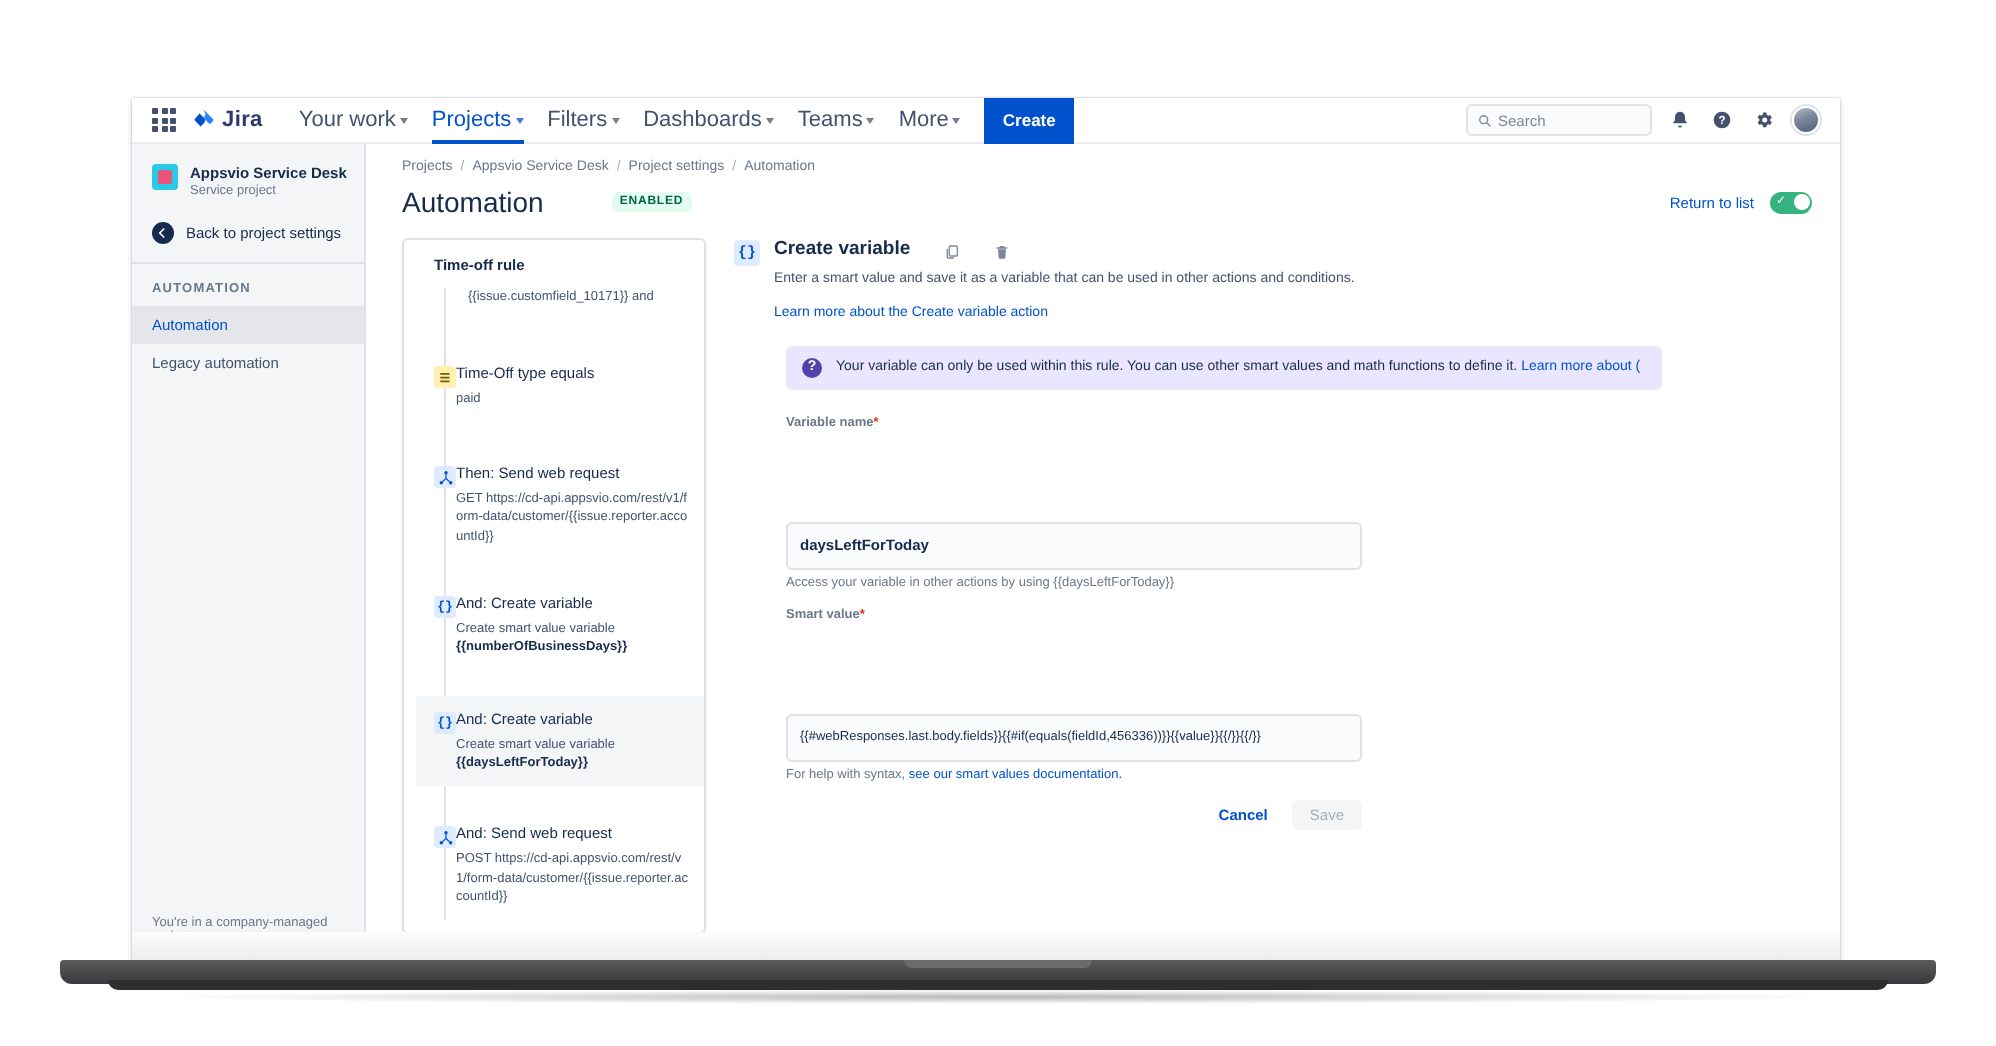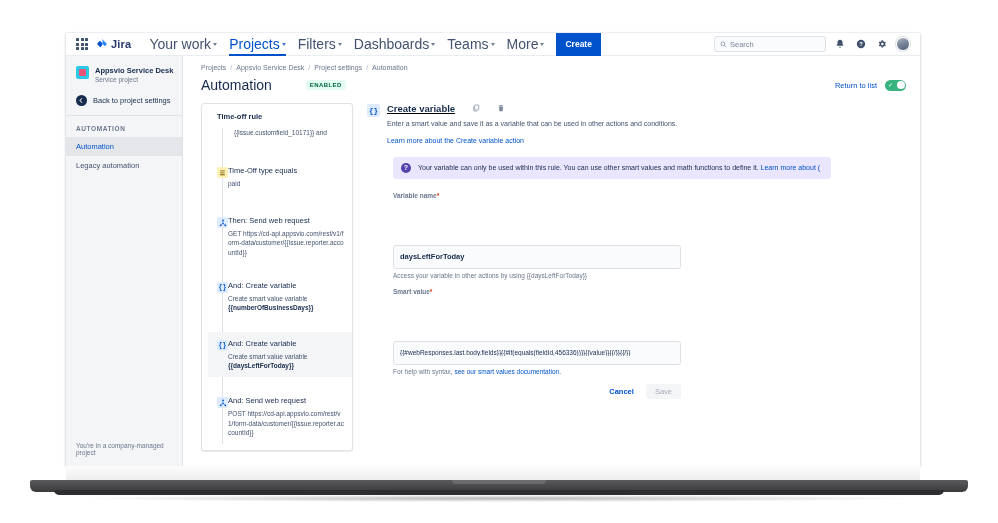--- a/index.html
+++ b/index.html
@@ -6,57 +6,57 @@
   html, body {
     width: 998px; height: 523px;
     background: #ffffff;
     font-family: "Liberation Sans", sans-serif;
     overflow: hidden;
   }
   .scene { position: relative; width: 998px; height: 523px; background: #fff; }
 
   
   .window {
-    position: absolute; left: 66px; top: 33px;
+    position: absolute; left: 66px; top: 49px;
     width: 854px; height: 433px;
     background: #ffffff;
     box-shadow: 0 1px 3px rgba(9,30,66,.18), 0 0 1px rgba(9,30,66,.25);
     overflow: hidden;
   }
 
   
   .topnav {
     height: 23px; display: flex; align-items: center;
     border-bottom: 1px solid #ebecf0; padding: 0 8px;
     background: #fff;
   }
   .appswitch { width: 16px; height: 16px; display: grid; grid-template-columns: repeat(3,1fr);
     grid-template-rows: repeat(3,1fr); gap: 1.5px; padding: 2px; margin-right: 6px; cursor: pointer; }
   .appswitch i { background: #42526e; border-radius: .5px; display: block; }
   .logo { display: flex; align-items: center; gap: 3px; margin-right: 12px; cursor: pointer; }
   .logo-mark { width: 12px; height: 12px; position: relative; }
   .logo-mark svg { display: block; }
   .logo-text { font-size: 11px; font-weight: 700; color: #2a3a6b; letter-spacing: .2px; }
   .navitem {
-    font-size: 14px; color: #42526e; padding: 4px 6px; display: flex; align-items: center;
+    font-size: 11px; color: #42526e; padding: 4px 6px; display: flex; align-items: center;
     gap: 2px; cursor: pointer; white-space: nowrap; position: relative; height: 23px;
   }
   .navitem.active { color: #0052cc; }
   .navitem.active::after {
     content: ""; position: absolute; left: 6px; right: 6px; bottom: 0; height: 2px; background: #0052cc;
   }
   .caret { width: 0; height: 0; border-left: 2.5px solid transparent; border-right: 2.5px solid transparent;
     border-top: 3px solid currentColor; opacity: .75; }
   .create-btn {
     background: #0052cc; color: #fff; font-size: 8.5px; font-weight: 600;
     padding: 10px 9px; border-radius: 3px; border: none; cursor: pointer; margin-left: 6px;
   }
   .nav-right { margin-left: auto; display: flex; align-items: center; gap: 7px; padding-right: 2px; }
   .searchbox {
-    width: 112px; height: 16px; border: 1px solid #dfe1e6; border-radius: 3px;
+    width: 93px; height: 16px; border: 1px solid #dfe1e6; border-radius: 3px;
     display: flex; align-items: center; gap: 3px; padding: 0 5px; background: #fafbfc; cursor: text; margin-left: 43px;
   }
   .searchbox .ph { font-size: 7.5px; color: #7a869a; }
   .icobtn { width: 14px; height: 14px; display: flex; align-items: center; justify-content: center;
     cursor: pointer; color: #42526e; }
   .avatar {
     width: 14px; height: 14px; border-radius: 50%; cursor: pointer; overflow: hidden;
     background: linear-gradient(160deg,#b3bac5 0%,#7a869a 45%,#505f79 100%);
     border: 1px solid #fff; box-shadow: 0 0 0 1px #dfe1e6;
   }
@@ -143,21 +143,21 @@
 
   
   .detail { flex: 1; padding: 0 0 0 14px; position: relative; }
   .detail-head { display: flex; align-items: flex-start; gap: 7px; }
   .dh-ico {
     width: 13px; height: 13px; border-radius: 2px; background: #deebff; color: #0052cc;
     display: flex; align-items: center; justify-content: center; font-size: 7.5px; font-weight: 700;
     font-family: "Liberation Mono", monospace; flex: 0 0 auto; margin-top: 1px;
   }
   .dh-main { flex: 1; }
-  .dh-titlerow { display: flex; align-items: flex-start; gap: 16px; text-decoration: underline; }
+  .dh-titlerow { display: flex; align-items: flex-end; gap: 16px; }
   .dh-title { font-size: 9.5px; font-weight: 700; color: #172b4d; }
   .dh-icon-btn { width: 9px; height: 9px; color: #7a869a; cursor: pointer; display: flex;
     align-items: center; justify-content: center; }
   .dh-desc { font-size: 7px; color: #42526e; margin-top: 5px; line-height: 1.4; }
   .dh-link { font-size: 7px; color: #0052cc; cursor: pointer; display: inline-block; margin-top: 1px; }
 
   .info-banner {
     margin: 10px 0 0 26px; background: #eae6ff; border-radius: 3px;
     display: flex; align-items: center; gap: 7px; padding: 5px 8px; height: 22px;
     width: 438px; overflow: hidden; white-space: nowrap;

